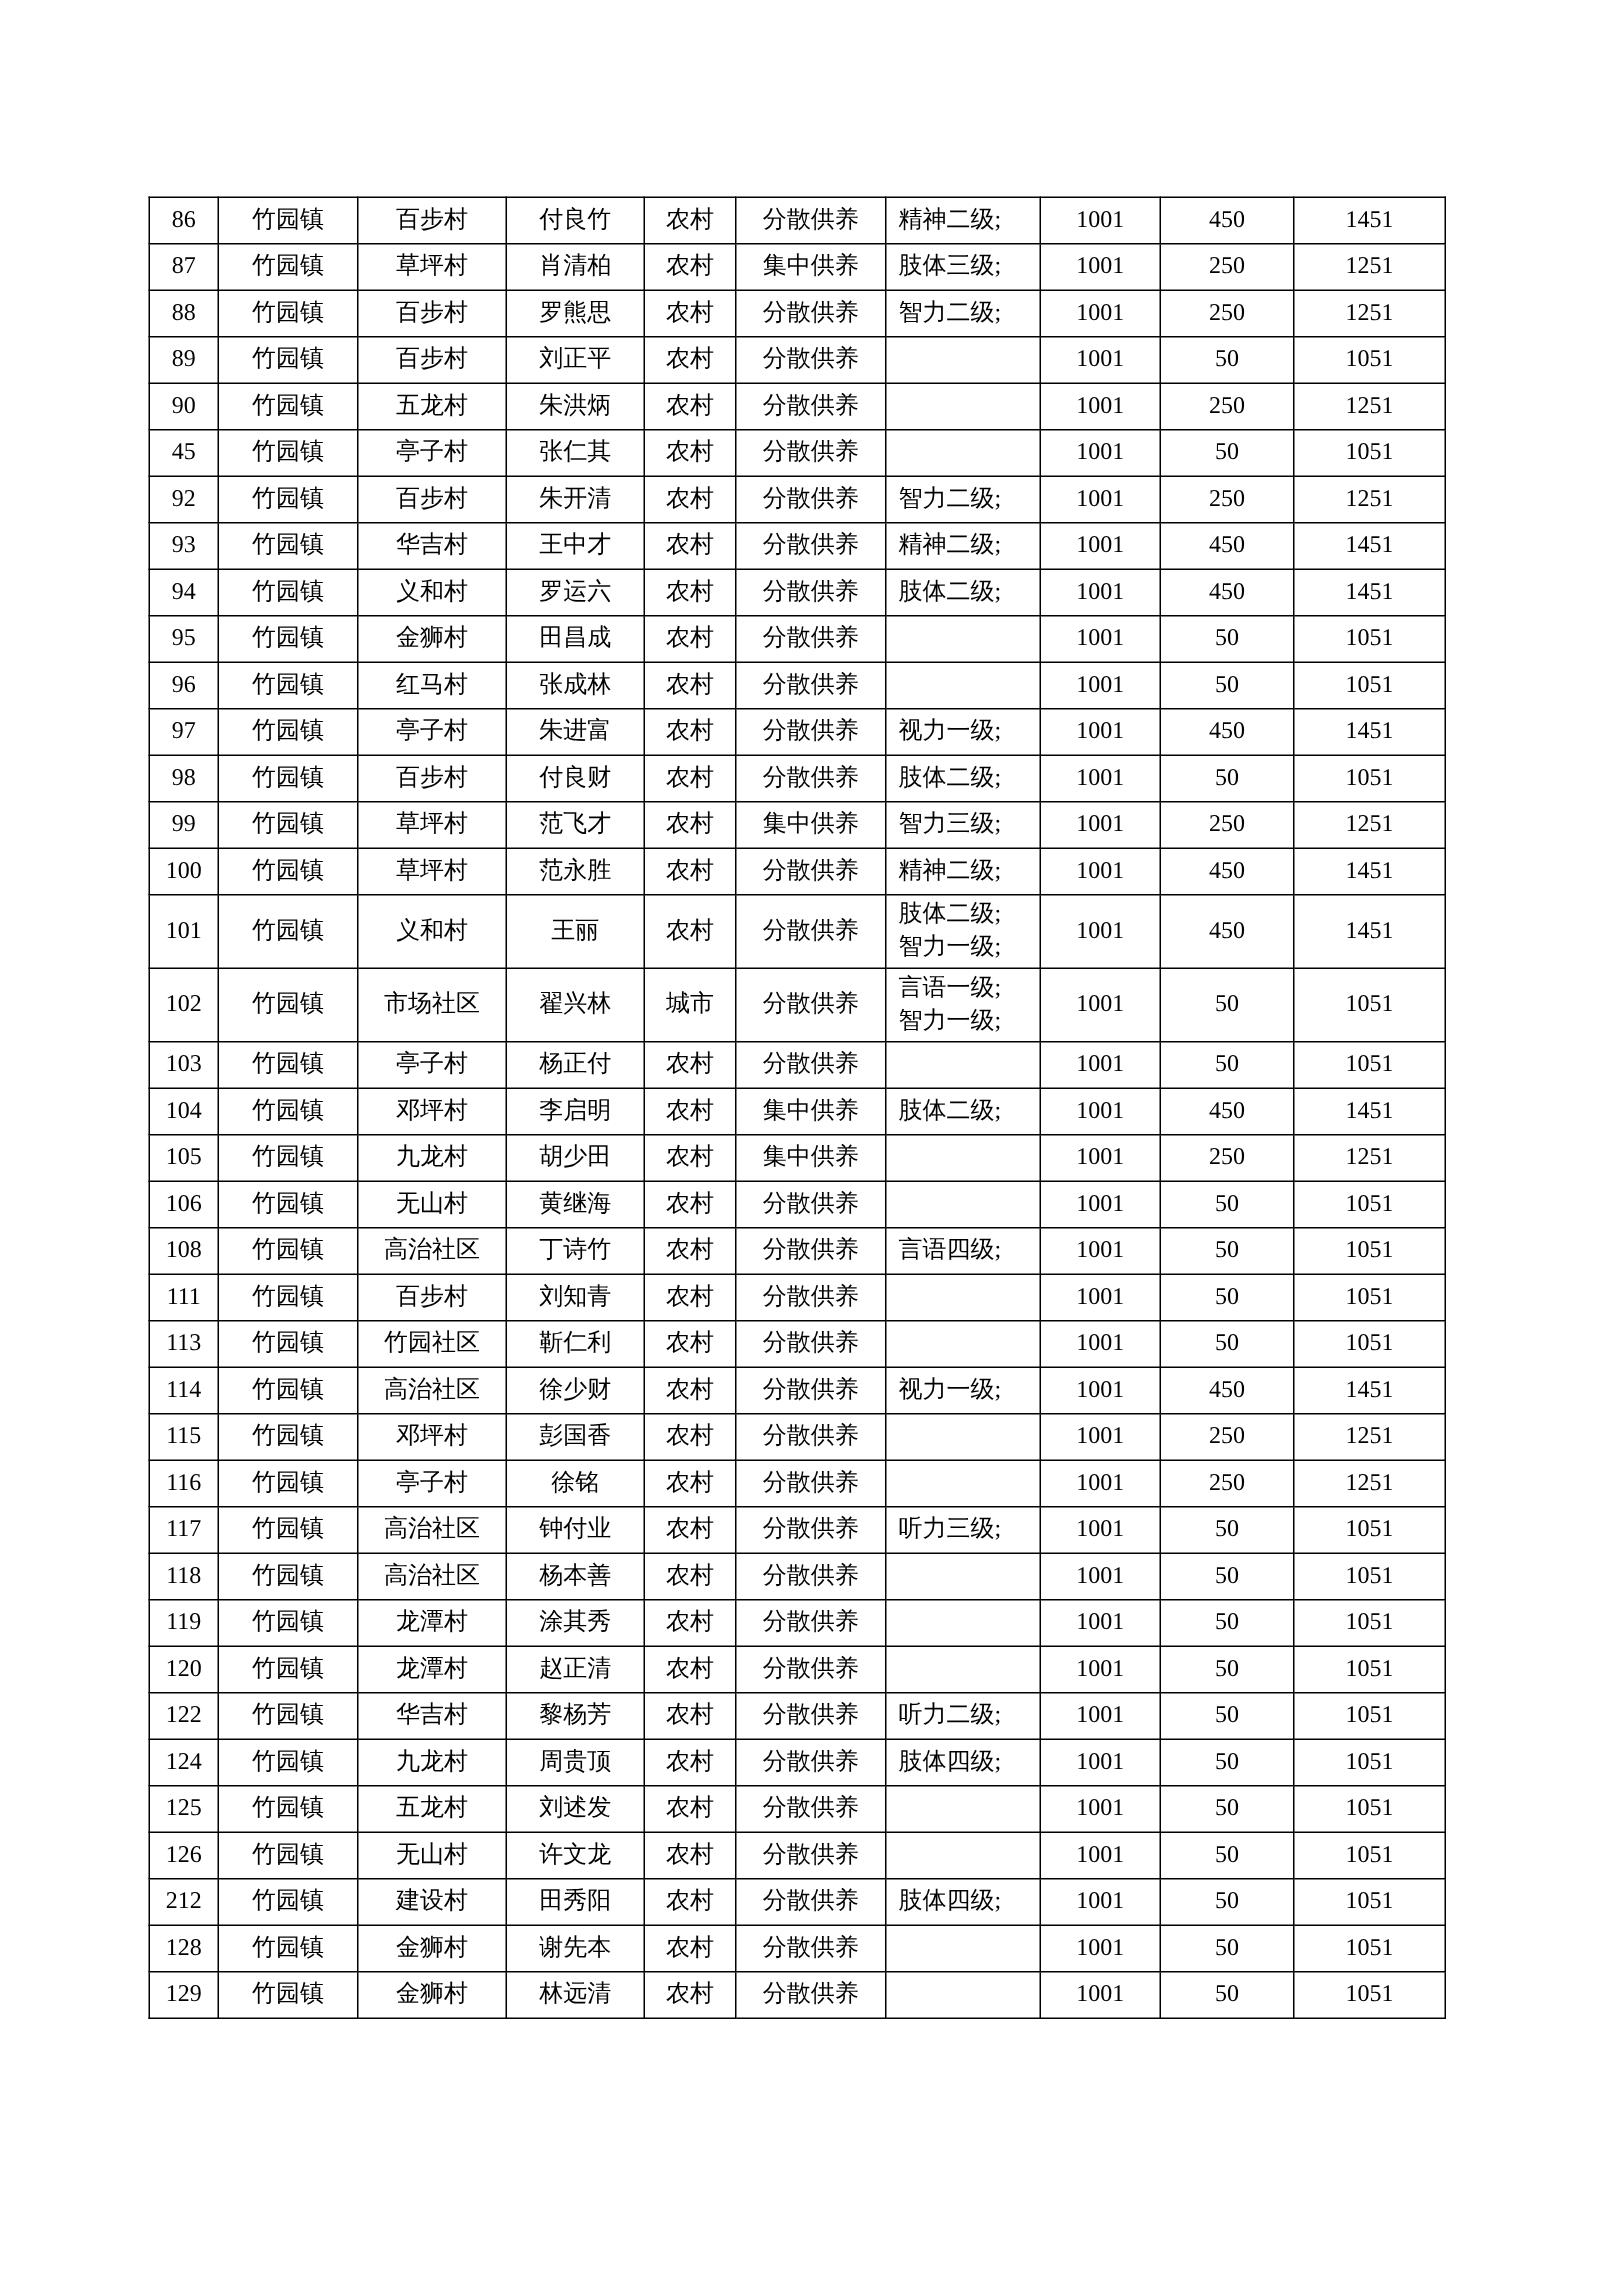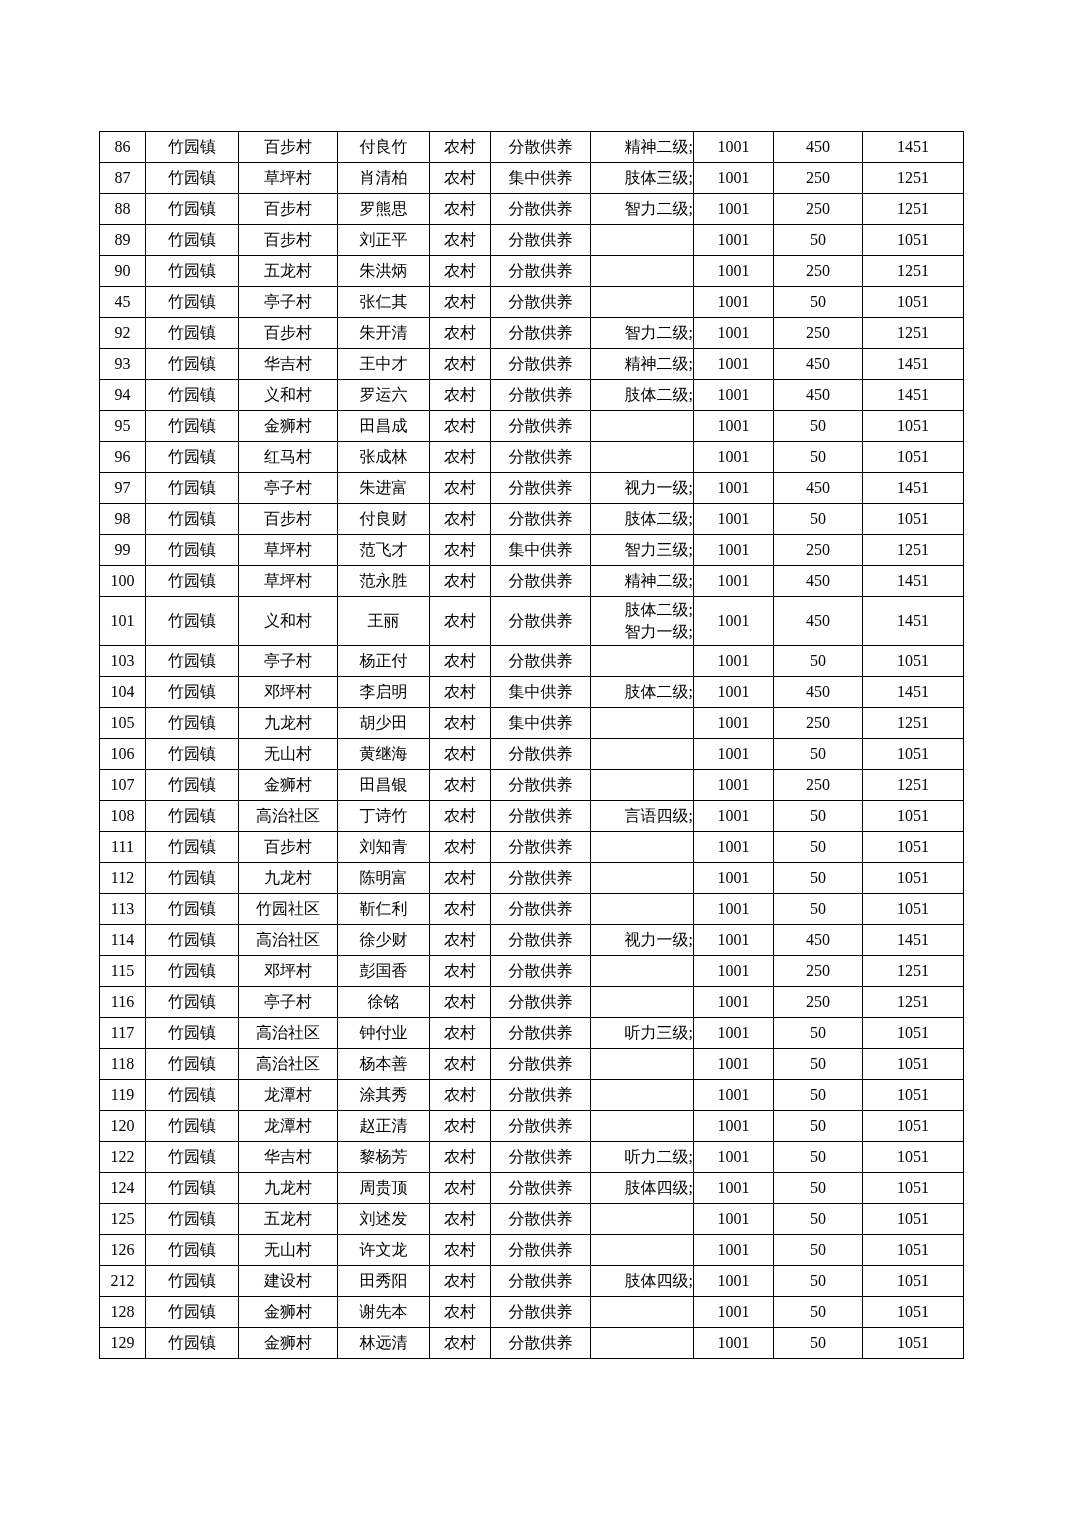--- a/index.html
+++ b/index.html
@@ -31,21 +31,21 @@
     padding: 0;
     font-size: 16px;
     line-height: 20px;
     text-align: center;
     vertical-align: middle;
     overflow: hidden;
     color: #000000;
   }
   
   table.grid td.c6 {
-    text-align: right;
+    text-align: left;
     padding-left: 8px;
     padding-top: 2px;
     padding-bottom: 2px;
     white-space: pre-line;
     line-height: 22px;
   }
 </style>
 </head>
 <body>
 
@@ -251,20 +251,33 @@
           <td class="c3">王丽</td>
           <td class="c4">农村</td>
           <td class="c5">分散供养</td>
           <td class="c6">肢体二级;
 智力一级;</td>
           <td class="c7">1001</td>
           <td class="c8">450</td>
           <td class="c9">1451</td>
         </tr>
         <tr>
+          <td class="c0">102</td>
+          <td class="c1">竹园镇</td>
+          <td class="c2">市场社区</td>
+          <td class="c3">翟兴林</td>
+          <td class="c4">城市</td>
+          <td class="c5">分散供养</td>
+          <td class="c6">言语一级;
+智力一级;</td>
+          <td class="c7">1001</td>
+          <td class="c8">50</td>
+          <td class="c9">1051</td>
+        </tr>
+        <tr>
           <td class="c0">103</td>
           <td class="c1">竹园镇</td>
           <td class="c2">亭子村</td>
           <td class="c3">杨正付</td>
           <td class="c4">农村</td>
           <td class="c5">分散供养</td>
           <td class="c6"></td>
           <td class="c7">1001</td>
           <td class="c8">50</td>
           <td class="c9">1051</td>
@@ -299,60 +312,36 @@
           <td class="c2">无山村</td>
           <td class="c3">黄继海</td>
           <td class="c4">农村</td>
           <td class="c5">分散供养</td>
           <td class="c6"></td>
           <td class="c7">1001</td>
           <td class="c8">50</td>
           <td class="c9">1051</td>
         </tr>
         <tr>
-          <td class="c0">107</td>
-          <td class="c1">竹园镇</td>
-          <td class="c2">金狮村</td>
-          <td class="c3">田昌银</td>
-          <td class="c4">农村</td>
-          <td class="c5">分散供养</td>
-          <td class="c6"></td>
-          <td class="c7">1001</td>
-          <td class="c8">250</td>
-          <td class="c9">1251</td>
-        </tr>
-        <tr>
           <td class="c0">108</td>
           <td class="c1">竹园镇</td>
           <td class="c2">高治社区</td>
           <td class="c3">丁诗竹</td>
           <td class="c4">农村</td>
           <td class="c5">分散供养</td>
           <td class="c6">言语四级;</td>
           <td class="c7">1001</td>
           <td class="c8">50</td>
           <td class="c9">1051</td>
         </tr>
         <tr>
           <td class="c0">111</td>
           <td class="c1">竹园镇</td>
           <td class="c2">百步村</td>
           <td class="c3">刘知青</td>
-          <td class="c4">农村</td>
-          <td class="c5">分散供养</td>
-          <td class="c6"></td>
-          <td class="c7">1001</td>
-          <td class="c8">50</td>
-          <td class="c9">1051</td>
-        </tr>
-        <tr>
-          <td class="c0">112</td>
-          <td class="c1">竹园镇</td>
-          <td class="c2">九龙村</td>
-          <td class="c3">陈明富</td>
           <td class="c4">农村</td>
           <td class="c5">分散供养</td>
           <td class="c6"></td>
           <td class="c7">1001</td>
           <td class="c8">50</td>
           <td class="c9">1051</td>
         </tr>
         <tr>
           <td class="c0">113</td>
           <td class="c1">竹园镇</td>

